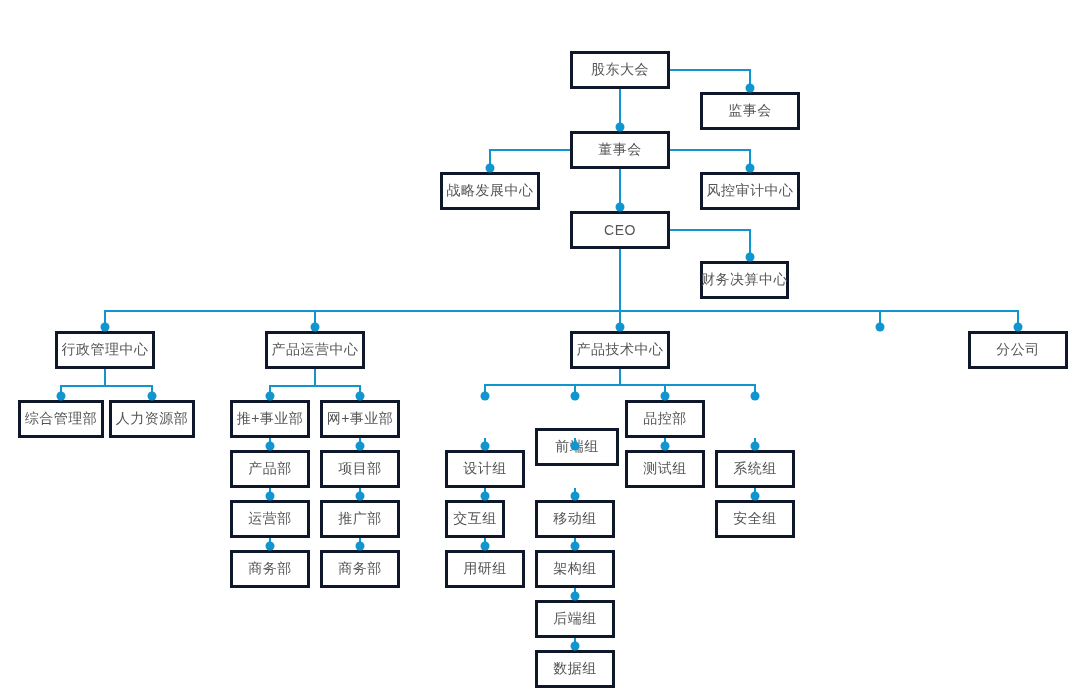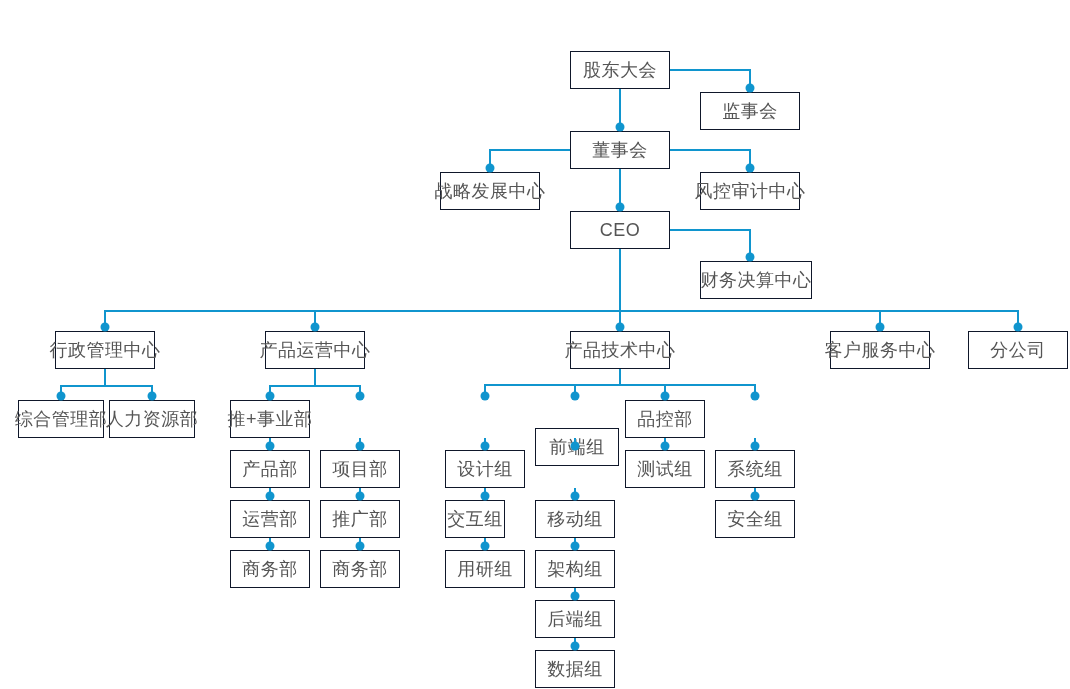--- a/index.html
+++ b/index.html
@@ -11,25 +11,25 @@
     position: relative;
     width: 1070px;
     height: 689px;
     background: #ffffff;
     overflow: hidden;
   }
   .node {
     position: absolute;
     height: 38px;
     background: #ffffff;
-    border: 1px solid #0f172a;
+    border: 3px solid #0f172a;
     display: flex;
     align-items: center;
     justify-content: center;
-    font-size: 18px;
+    font-size: 14px;
     color: #555555;
     letter-spacing: 0.5px;
     z-index: 1;
     white-space: nowrap;
   }
   .connector-svg {
     position: absolute;
     left: 0;
     top: 0;
     width: 1070px;
@@ -42,32 +42,32 @@
 <body>
 
 <div class="chart-canvas">
 
   <div class="node" style="left:570px;top:51px;width:100px">股东大会</div>
   <div class="node" style="left:700px;top:92px;width:100px">监事会</div>
   <div class="node" style="left:570px;top:131px;width:100px">董事会</div>
   <div class="node" style="left:440px;top:172px;width:100px">战略发展中心</div>
   <div class="node" style="left:700px;top:172px;width:100px">风控审计中心</div>
   <div class="node" style="left:570px;top:211px;width:100px">CEO</div>
-  <div class="node" style="left:700px;top:261px;width:112px">财务决算中心</div>
+  <div class="node" style="left:700px;top:261px;width:89px">财务决算中心</div>
 
   <div class="node" style="left:55px;top:331px;width:100px">行政管理中心</div>
   <div class="node" style="left:265px;top:331px;width:100px">产品运营中心</div>
   <div class="node" style="left:570px;top:331px;width:100px">产品技术中心</div>
-  <div class="node" style="left:830px;top:331px;width:100px">客户服务中心</div>
   <div class="node" style="left:968px;top:331px;width:100px">分公司</div>
 
   <div class="node" style="left:18px;top:400px;width:86px">综合管理部</div>
   <div class="node" style="left:109px;top:400px;width:86px">人力资源部</div>
 
   <div class="node" style="left:230px;top:400px;width:80px">推+事业部</div>
+  <div class="node" style="left:320px;top:400px;width:80px">网+事业部</div>
   <div class="node" style="left:230px;top:450px;width:80px">产品部</div>
   <div class="node" style="left:320px;top:450px;width:80px">项目部</div>
   <div class="node" style="left:230px;top:500px;width:80px">运营部</div>
   <div class="node" style="left:320px;top:500px;width:80px">推广部</div>
   <div class="node" style="left:230px;top:550px;width:80px">商务部</div>
   <div class="node" style="left:320px;top:550px;width:80px">商务部</div>
 
   <div class="node" style="left:625px;top:400px;width:80px">品控部</div>
 
   <div class="node" style="left:445px;top:450px;width:80px">设计组</div>

